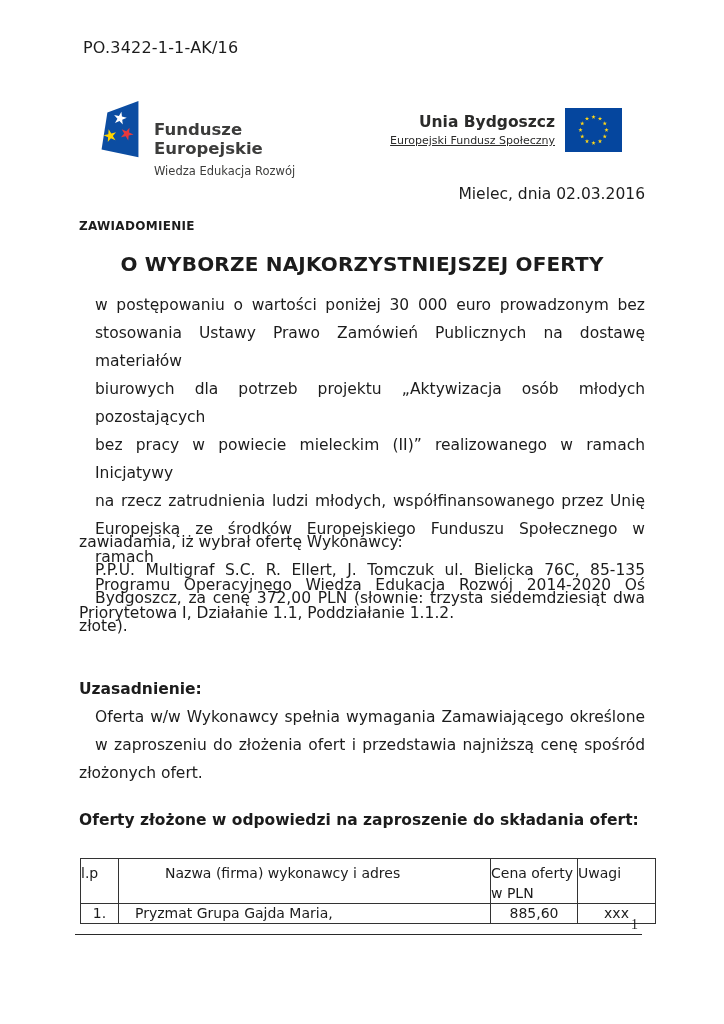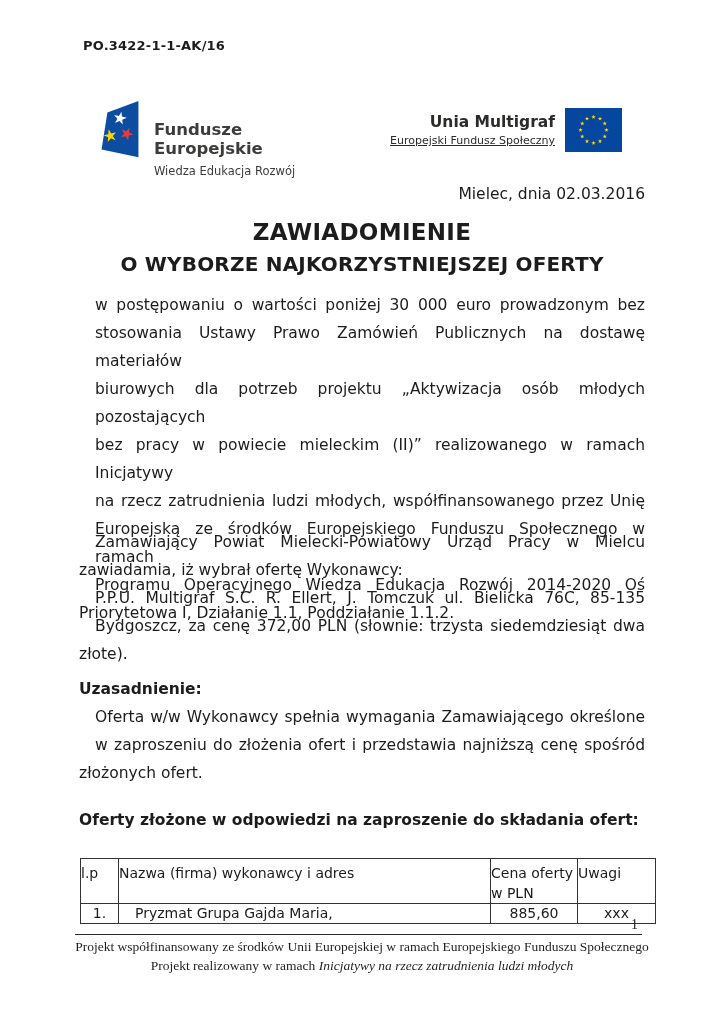--- a/index.html
+++ b/index.html
@@ -2,36 +2,36 @@
 <html lang="pl"><head>
 <meta charset="utf-8">
 <style>
   * { margin:0; padding:0; box-sizing:border-box; }
   html,body { background:#888; }
   .page {
     position:relative; width:724px; height:1024px; margin:0 auto;
     background:#ffffff; overflow:hidden;
     font-family:"DejaVu Sans", sans-serif; color:#1c1c1c;
   }
-  .ref { position:absolute; left:83px; top:38px; font-size:13px; letter-spacing:.2px;font-weight:bold; }
+  .ref { position:absolute; left:83px; top:38px; font-size:16px; letter-spacing:.2px; }
 
   
   .fe-logo { position:absolute; left:99px; top:97px; display:flex; align-items:flex-start; }
   .fe-flag { width:42px; height:66px; }
   .fe-text { margin-left:13px; margin-top:23px; color:#3c3c3b; }
   .fe-title { font-size:16.5px; font-weight:bold; line-height:19px; }
   .fe-sub { font-size:11.5px; margin-top:6px; }
   .eu-text { position:absolute; right:169px; top:113px; text-align:right; color:#2b2b2a; }
   .eu-title { font-size:15.5px; font-weight:bold; line-height:18px; }
   .eu-sub { font-size:11px; margin-top:3px;text-decoration:underline; }
   .eu-flag { position:absolute; left:565px; top:108px; width:57px; height:44px; }
 
   .dateline { position:absolute; right:79px; top:185px; font-size:15.5px; }
-  .h1 { position:absolute; left:79px; width:566px; top:219px; text-align:center;
-        font-size:23px; font-weight:bold; letter-spacing:.3px; }
+  .h1 { position:absolute; left:79px; width:566px; top:219px; 
+        font-size:12px; font-weight:bold; letter-spacing:.3px; }
   .h2 { position:absolute; left:79px; width:566px; top:252px; text-align:center;
         font-size:20px; font-weight:bold; letter-spacing:.2px; }
 
   .block { position:absolute; left:79px; width:566px; font-size:15.5px; line-height:28px; }
   .jl { text-align:justify; text-align-last:justify;margin-left:16px; }
   .nl { text-align:left; }
   .bheading { font-weight:bold; }
 
   .p1 { top:291px; }
   .p2 { top:528px; }
@@ -39,21 +39,21 @@
   .offers { top:806px; font-weight:bold; }
 
   table.offers-table {
     position:absolute; left:80px; top:858px; width:575px;
     border-collapse:collapse; font-size:14px; color:#1c1c1c; table-layout:fixed;
   }
   .offers-table td { border:1.5px solid #333; vertical-align:top; }
   .offers-table .hrow td { height:44px; padding-top:4px; text-align:left; line-height:20px; }
   .offers-table .drow td { height:20px; padding:0 4px; text-align:center; line-height:19px; vertical-align:middle; }
   .offers-table .drow td.name { text-align:left; padding-left:16px; }
-  .c-lp { width:38px; } .c-name { width:372px; } .c-price { width:87px;margin-left:32px; } .c-notes { width:78px; }
+  .c-lp { width:38px; } .c-name { width:372px;padding-left:46px; } .c-price { width:87px;margin-left:32px; } .c-notes { width:78px; }
 
   .pageno { position:absolute; left:631px; top:917px; font-family:"Liberation Serif", serif; font-size:14px; }
   .footer-rule { position:absolute; left:75px; top:934px; width:567px; border-top:1.5px solid #2a2a2a; }
   .footer { position:absolute; left:40px; top:937px; width:644px; text-align:center;
             font-family:"Liberation Serif", serif; font-size:13.5px; line-height:19px; color:#1f1f1f; }
   .footer .it { font-style:italic; }
 </style>
 </head>
 <body>
 
@@ -75,21 +75,21 @@
       <use href="#star5" transform="translate(28,38) rotate(24)" fill="#e8393d"></use>
     </svg>
     <div class="fe-text">
       <div class="fe-title">Fundusze</div>
       <div class="fe-title">Europejskie</div>
       <div class="fe-sub">Wiedza Edukacja Rozwój</div>
     </div>
   </div>
 
   <div class="eu-text">
-    <div class="eu-title">Unia Multigraf</div>
+    <div class="eu-title">Unia Bydgoszcz</div>
     <div class="eu-sub">Europejski Fundusz Społeczny</div>
   </div>
   <svg class="eu-flag" viewBox="0 0 57 44">
     <rect x="0" y="0" width="57" height="44" fill="#05469e"></rect>
     <g fill="#ffd617">
       <use href="#star5" transform="translate(28.5,9) scale(0.33)"></use>
       <use href="#star5" transform="translate(35,10.74) scale(0.33)"></use>
       <use href="#star5" transform="translate(39.76,15.5) scale(0.33)"></use>
       <use href="#star5" transform="translate(41.5,22) scale(0.33)"></use>
       <use href="#star5" transform="translate(39.76,28.5) scale(0.33)"></use>
@@ -113,21 +113,20 @@
     <div class="jl">stosowania Ustawy Prawo Zamówień Publicznych na dostawę materiałów</div>
     <div class="jl">biurowych dla potrzeb projektu „Aktywizacja osób młodych pozostających</div>
     <div class="jl">bez pracy w powiecie mieleckim (II)” realizowanego w ramach Inicjatywy</div>
     <div class="jl">na rzecz zatrudnienia ludzi młodych, współfinansowanego przez Unię</div>
     <div class="jl">Europejską ze środków Europejskiego Funduszu Społecznego w ramach</div>
     <div class="jl">Programu Operacyjnego Wiedza Edukacja Rozwój 2014-2020 Oś</div>
     <div class="nl">Priorytetowa I, Działanie 1.1, Poddziałanie 1.1.2.</div>
   </div>
 
   <div class="block p2">
-    <div class="jl">Zamawiający Powiat Mielecki-Powiatowy Urząd Pracy w Mielcu</div>
     <div class="nl">zawiadamia, iż wybrał ofertę Wykonawcy:</div>
     <div class="jl">P.P.U. Multigraf S.C. R. Ellert, J. Tomczuk ul. Bielicka 76C, 85-135</div>
     <div class="jl">Bydgoszcz, za cenę 372,00 PLN (słownie: trzysta siedemdziesiąt dwa</div>
     <div class="nl">złote).</div>
   </div>
 
   <div class="block uz">
     <div class="nl bheading">Uzasadnienie:</div>
     <div class="jl">Oferta w/w Wykonawcy spełnia wymagania Zamawiającego określone</div>
     <div class="jl">w&nbsp;zaproszeniu do złożenia ofert i przedstawia najniższą cenę spośród</div>
@@ -152,18 +151,14 @@
       <td class="name">Pryzmat Grupa Gajda Maria,</td>
       <td>885,60</td>
       <td>xxx</td>
     </tr>
   </tbody>
     </table>
 
   <div class="pageno">1</div>
   <div class="footer-rule"></div>
 
-  <div class="footer">
-    <div>Projekt współfinansowany ze środków Unii Europejskiej w ramach Europejskiego Funduszu Społecznego</div>
-    <div><span>Projekt realizowany w ramach </span><span class="it">Inicjatywy na rzecz zatrudnienia ludzi młodych</span></div>
-  </div>
 
 </div>
 
 </body></html>

